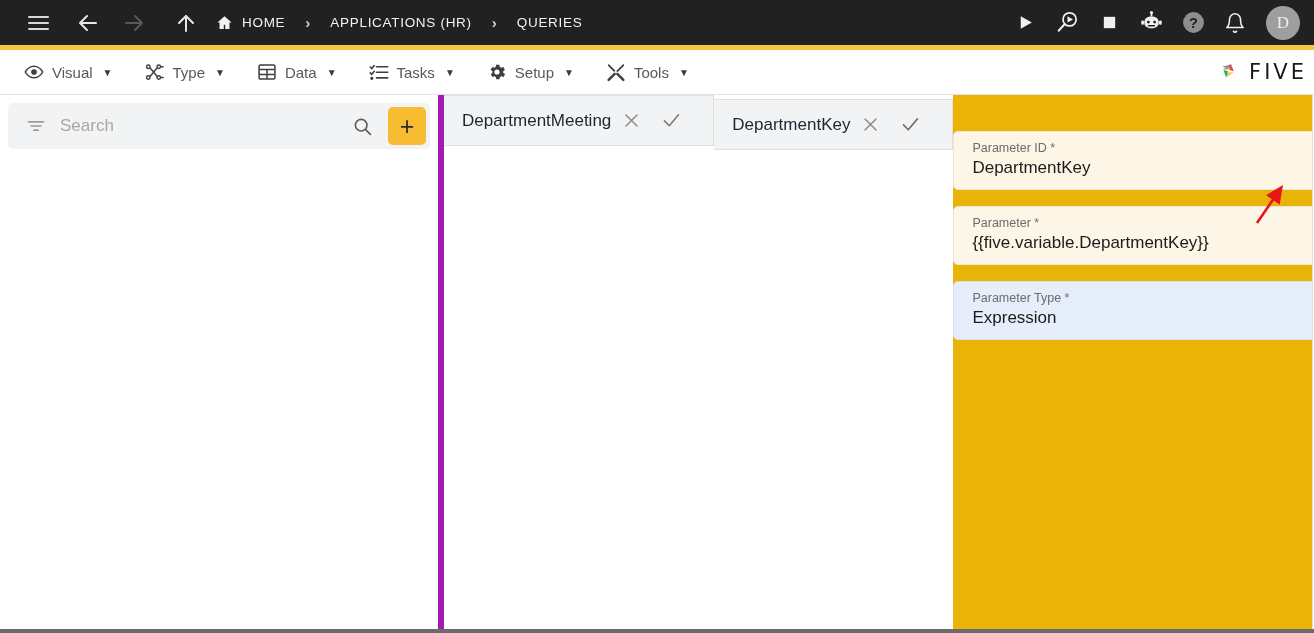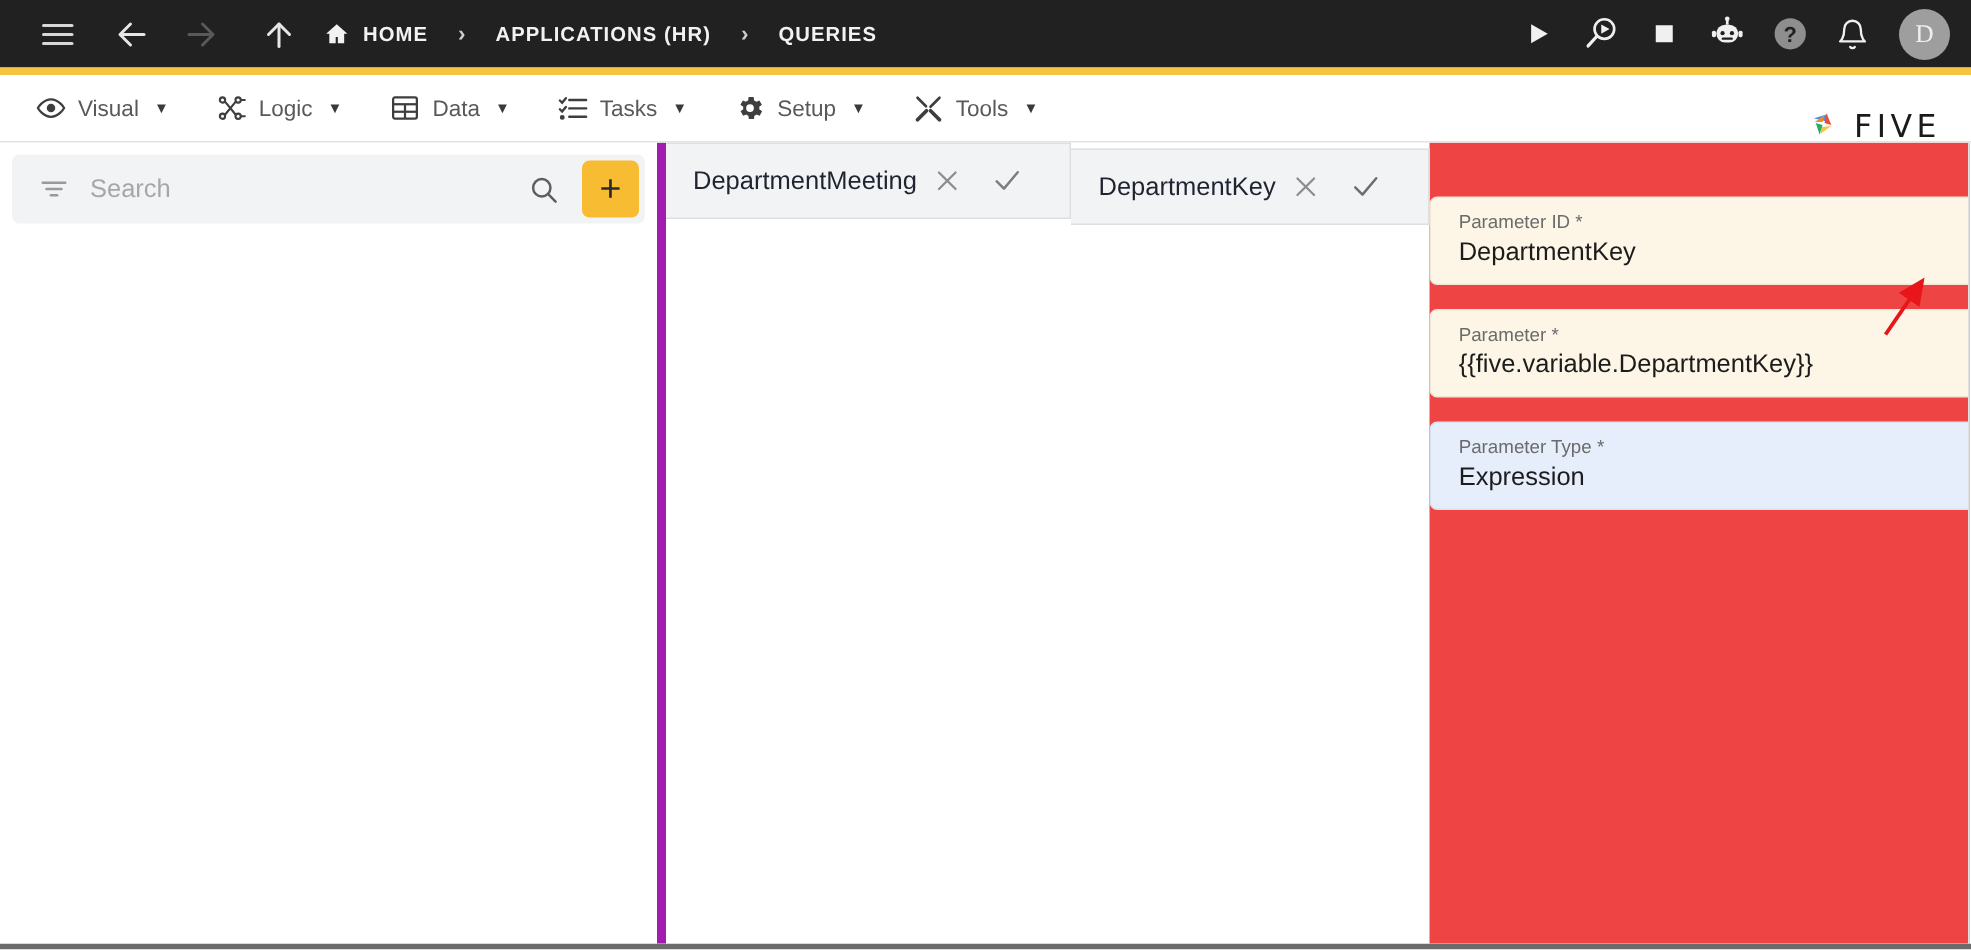--- a/index.html
+++ b/index.html
@@ -19,21 +19,21 @@
   }
   .topbar-left { display: flex; align-items: center; gap: 0; flex: 1; }
   .tb-icon {
     width: 40px; height: 40px; display: flex; align-items: center; justify-content: center;
     cursor: pointer; color: #e6e6e6;
   }
   .tb-icon.disabled { color: #5b5b5b; }
   .hamburger { display: flex; flex-direction: column; gap: 4px; width: 21px; }
   .hamburger i { display: block; height: 2px; background: #d8d8d8; border-radius: 1px; }
   .crumb {
-    font-size: 13.5px; font-weight: bold; letter-spacing: 0.7px;
+    font-size: 13.5px; font-weight: normal; letter-spacing: 0.7px;
     color: #f2f2f2; padding: 0 6px; cursor: pointer; white-space: nowrap;
   }
   .crumb-home { display: flex; align-items: center; gap: 9px; padding-left: 10px; }
   .crumb-sep { color: #cfcfcf; font-size: 15px; padding: 0 14px; font-weight: bold; }
   .topbar-right { display: flex; align-items: center; gap: 4px; }
   .tb-rt {
     width: 38px; height: 38px; display: flex; align-items: center; justify-content: center;
     cursor: pointer;
   }
   .avatar {
@@ -49,22 +49,22 @@
     display: flex; align-items: center; padding-left: 8px;
     border-bottom: 1px solid #e3e3e3; position: relative;
   }
   .menu-item {
     display: flex; align-items: center; gap: 8px;
     padding: 6px 16px; cursor: pointer; color: #59585c; font-size: 15px;
   }
   .menu-item .caret { font-size: 10px; color: #3a3a3a; margin-left: 2px; }
   .menu-ico { width: 20px; height: 20px; display: flex; align-items: center; justify-content: center; color: #3e3e3e; }
   .five-logo {
-    position: absolute; right: 20px; top: 50%; transform: translateY(-50%);
-    display: flex; align-items: center; gap: 6px; margin-top: 12px;
+    position: absolute; right: 7px; top: 50%; transform: translateY(-50%);
+    display: flex; align-items: center; gap: 6px;
   }
   .five-word { font-size: 21px; letter-spacing: 3px; color: #1a1a1a; font-family: "DejaVu Sans", sans-serif; }
 
   
   .body { flex: 1; display: flex; min-height: 0; border-bottom: 4px solid #6b6b6b; }
 
   
   .sidebar {
     width: 444px; flex: 0 0 444px; background: #ffffff;
     display: flex; flex-direction: column; border-right: 6px solid #a21caf;
@@ -111,21 +111,21 @@
     border: 1px solid #dfdfdf; border-left: none;
     font-size: 17px; color: #1f2430; position: relative;
   }
   .panel-head.second { margin-top: 4px; }
   .panel-title { flex: 1; }
   .head-act {
     width: 40px; height: 40px; display: flex; align-items: center; justify-content: center;
     cursor: pointer; color: #8d8d8d;
   }
   .head-act.check { color: #6d6d6d; }
-  .form-area { flex: 1; background: #ef4444; padding: 36px 0 0 0; overflow: hidden; border-right: 1px solid #e0e0e0; }
+  .form-area { flex: 1; background: #eab308; padding: 36px 0 0 0; overflow: hidden; border-right: 1px solid #e0e0e0; }
   .field {
     width: 533px; margin: 0 auto 16px auto; border-radius: 5px;
     padding: 9px 18px 11px 18px; position: relative;
     border: 1px solid transparent;
   }
   .field.cream { background: #fdf6e7; border-color: #efe7d6; }
   .field.blue { background: #e5eefa; border-color: #d6e2f1; padding-right: 52px; }
   .field-label { font-size: 12.5px; color: #6b6b6b; margin-bottom: 3px; }
   .field-value { font-size: 17px; color: #1c1c1c; }
   .field-chevron {
@@ -256,21 +256,21 @@
       <span class="menu-ico">
         <svg width="21" height="21" viewBox="0 0 24 24" fill="none" stroke="#3e3e3e" stroke-width="1.7">
           <circle cx="4" cy="5" r="2.1"></circle>
             <circle cx="4" cy="18" r="2.1"></circle>
           <circle cx="16.5" cy="5" r="2.1"></circle>
             <circle cx="16.5" cy="18" r="2.1"></circle>
           <path d="M6 6.3 14.6 16.8M6 16.8 14.6 6.3"></path>
           <path d="M18.8 5h3M18.8 18h3" stroke-linecap="round"></path>
         </svg>
       </span>
-      <span>Logic</span>
+      <span>Type</span>
       <span class="caret">▼</span>
     </div>
 
     <div class="menu-item">
       <span class="menu-ico">
         <svg width="20" height="20" viewBox="0 0 24 24" fill="none" stroke="#3e3e3e" stroke-width="1.8">
           <rect x="2.5" y="3.5" width="19" height="17" rx="1.5"></rect>
           <line x1="2.5" y1="9" x2="21.5" y2="9"></line>
             <line x1="2.5" y1="15" x2="21.5" y2="15"></line>
           <line x1="12" y1="9" x2="12" y2="20.5"></line>

